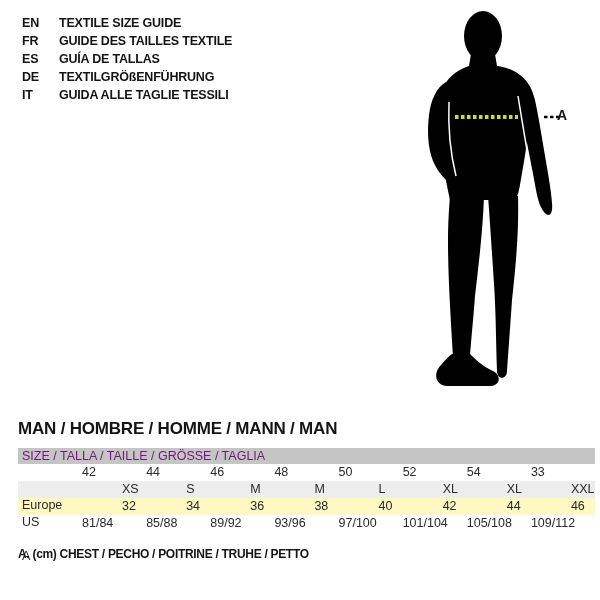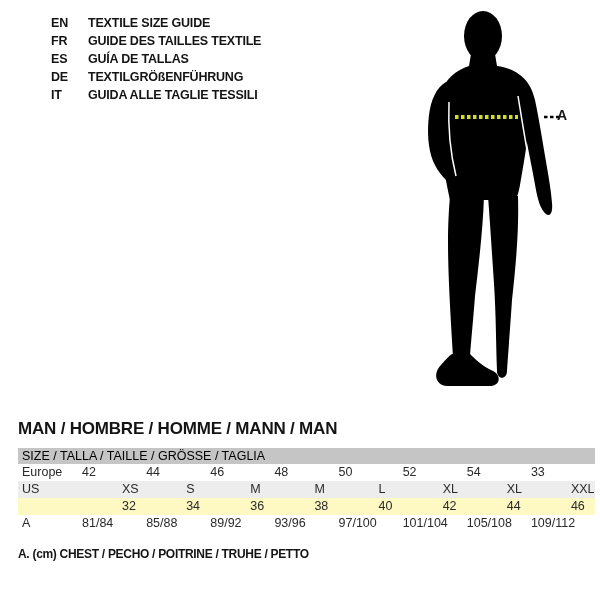--- a/index.html
+++ b/index.html
@@ -12,21 +12,21 @@
   }
   .page { position: relative; width: 600px; height: 600px; }
 
   
   .lang-block { position: absolute; left: 22px; top: 14px; }
   .lang-row { display: flex; height: 18px; line-height: 18px; }
   .lang-code, .lang-text {
     font-weight: bold; font-size: 12.5px; letter-spacing: -0.2px;
     white-space: nowrap;
   }
-  .lang-code { width: 37px; margin-left: 29px; }
+  .lang-code { width: 37px; }
 
   
   .category-block {
     position: absolute; left: 20px; top: 105px;
     font-weight: bold; font-size: 13px; line-height: 18px;
     letter-spacing: -0.3px; white-space: nowrap;
   }
 
   
   .figure-svg { position: absolute; left: 360px; top: 0; width: 240px; height: 400px; }
@@ -43,25 +43,25 @@
   }
 
   
   .size-table {
     position: absolute; left: 18px; top: 448px; width: 577px;
     font-size: 12.5px; color: #2a2a2a;
   }
   .size-table-header {
     height: 16px; line-height: 16px;
     background: #c5c5c5; padding-left: 4px;
-    color: #000000; white-space: nowrap;
+    color: #701a75; white-space: nowrap;
   }
   .t-row { display: flex; height: 17px; line-height: 17px; }
   .t-row.stripe { background: #ededed; gap: 40px; }
-  .t-label { width: 60px; padding-left: 4px; }
+  .t-label { width: 60px; padding-left: 4px; margin-top: 33px; }
   .t-cell { flex: 1; text-align: left; }
 
   
   .footnote {
     position: absolute; left: 18px; top: 547px;
     font-weight: bold; font-size: 12px; letter-spacing: -0.3px;
     white-space: nowrap;
   }
 </style>
 </head>

